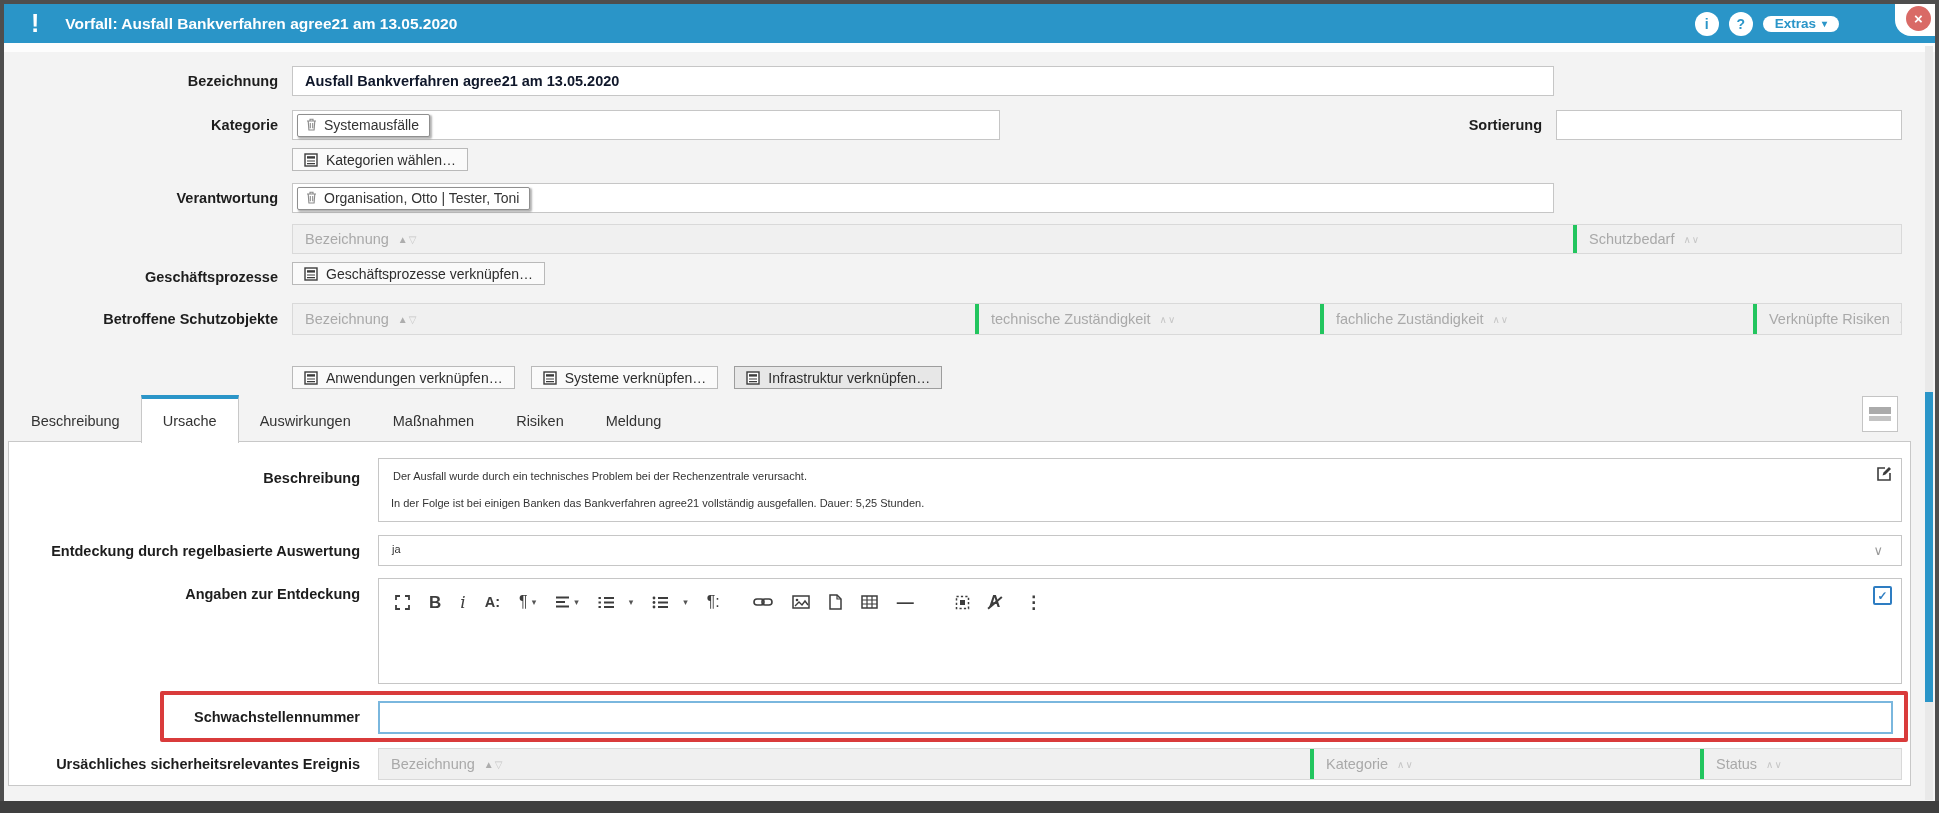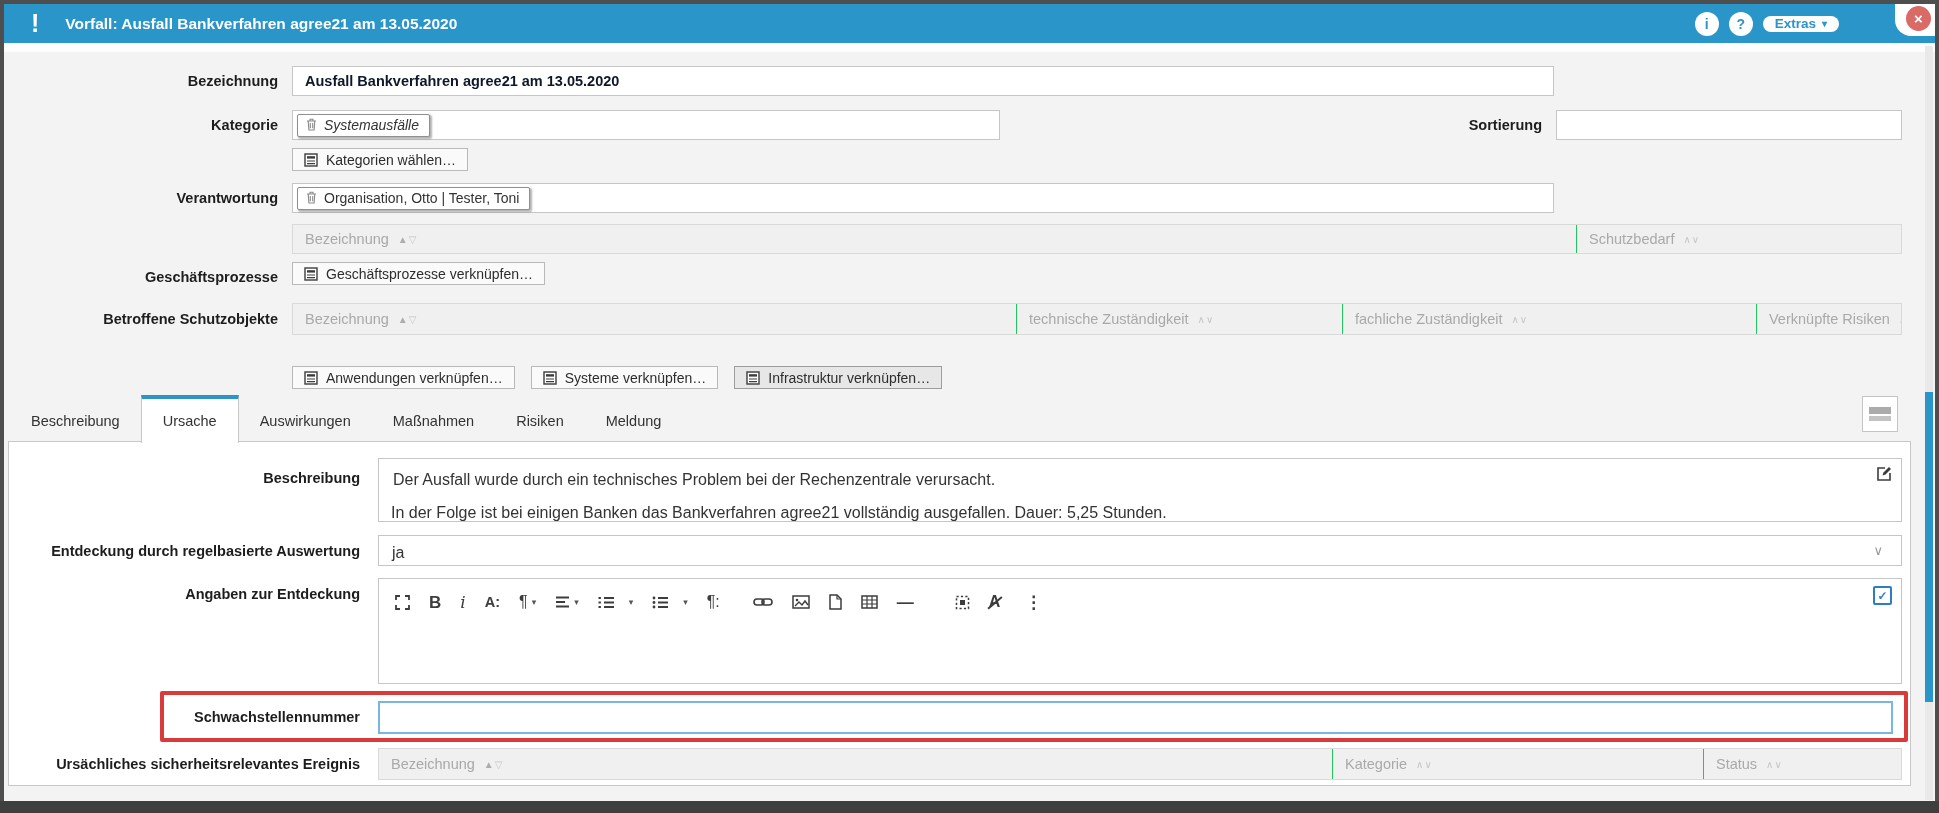--- a/index.html
+++ b/index.html
@@ -26,36 +26,36 @@
   .lbl{font-weight:bold;font-size:14.5px;color:#1d1d1d;text-align:right;line-height:30px;white-space:nowrap;}
   .input{box-sizing:border-box;border:1px solid #c6c6c6;background:#fff;font-family:"Liberation Sans",sans-serif;
     font-size:14.5px;color:#0f172a;padding:0 12px;outline:none;}
   .input.bold{font-weight:bold;}
   .fieldbox{box-sizing:border-box;border:1px solid #c6c6c6;background:#fff;display:flex;align-items:center;padding:2px 4px;}
   .chip{display:inline-flex;align-items:center;gap:7px;border:1px solid #8f8f8f;border-radius:2px;background:#fff;
     padding:2px 10px 3px 8px;font-size:14px;color:#333;box-shadow:1.5px 1.5px 2px rgba(0,0,0,.3);cursor:pointer;}
   .thead{box-sizing:border-box;border:1px solid #d9d9d9;background:#f0f0f0;display:flex;align-items:stretch;}
   .thead .col{display:flex;align-items:center;gap:9px;padding:0 12px;font-size:14.5px;color:#a9a9a9;
     white-space:nowrap;overflow:hidden;cursor:pointer;}
-  .thead .col + .col{border-left:1px solid #22c55e;}
+  .thead .col + .col{border-left:4px solid #22c55e;margin-left:16px;}
   .sortpair{font-size:10px;letter-spacing:1px;color:#c6c6c6;}
   .sortpair .asc{color:#adadad;}
   .btn{display:inline-flex;align-items:center;gap:8px;box-sizing:border-box;border:1px solid #b9b9b9;
     background:#fafafa;font-size:14px;color:#2d2d2d;padding:2px 11px;height:23px;cursor:pointer;white-space:nowrap;}
   .btn.dark{background:#e7e7e7;border-color:#9d9d9d;}
   
   .tabbar{left:10px;top:394px;height:48px;display:flex;align-items:flex-end;z-index:3;}
   .tab{height:42px;display:flex;align-items:center;padding:0 21px;font-size:14.5px;color:#333;cursor:pointer;}
   .tab.active{background:#fff;border-top:4px solid #2A95C8;border-left:1px solid #c8c8c8;border-right:1px solid #c8c8c8;
     height:44px;margin-bottom:-1px;}
   .rows-btn{left:1862px;top:396px;width:34px;height:34px;background:#fff;border:1px solid #c4c4c4;
     display:flex;align-items:center;justify-content:center;cursor:pointer;z-index:3;}
   .panel{left:8px;top:441px;width:1903px;height:345px;background:#fff;border:1px solid #c8c8c8;box-sizing:border-box;z-index:1;}
   .panel-lbl{font-weight:bold;font-size:14.5px;color:#1d1d1d;text-align:right;white-space:nowrap;z-index:2;}
-  .para{font-size:16px;color:#333;line-height:1.2;}
+  .para{font-size:11px;color:#333;line-height:1.2;}
   
   .editor{left:378px;top:578px;width:1524px;height:106px;background:#fff;border:1px solid #c6c6c6;box-sizing:border-box;z-index:2;}
   .toolbar{display:flex;align-items:center;gap:19px;padding:9px 0 0 16px;height:28px;}
   .ticon{display:inline-flex;align-items:center;gap:4px;color:#3d3d3d;font-size:16px;cursor:pointer;line-height:1;}
   .ticon .caret{font-size:9px;color:#555;}
   .ticon.b{font-weight:bold;font-size:17px;}
   .ticon.i{font-style:italic;font-family:"DejaVu Serif",serif;font-size:17px;}
   .ticon.small{font-size:14.5px;font-weight:bold;}
   .ticon.clearA{position:relative;font-size:16px;font-weight:bold;}
   .ticon.clearA::after{content:"";position:absolute;left:-3px;right:-3px;top:48%;height:2px;background:#3d3d3d;transform:rotate(-40deg);}
@@ -90,21 +90,21 @@
   </div>
   <div class="abs close-corner">
     <div class="close-btn">×</div>
   </div>
   <div class="abs white-strip"></div>
 
   <div class="abs lbl" style="left:60px;top:66px;width:218px;">Bezeichnung</div>
   <input class="abs input bold" style="left: 292px; top: 66px; width: 1262px; height: 30px;" value="Ausfall Bankverfahren agree21 am 13.05.2020">
 
   <div class="abs lbl" style="left:60px;top:110px;width:218px;">Kategorie</div>
-  <div class="abs fieldbox" style="left:292px;top:110px;width:708px;height:30px;font-style:italic;">
+  <div class="abs fieldbox" style="left:292px;top:110px;width:708px;height:30px;">
     <span class="chip">
       <svg width="11" height="13" viewBox="0 0 11 13">
           <path d="M1 3h9M4 3V1.2h3V3M2.2 3l.7 9h5.2l.7-9M4.3 5v5.2M6.7 5v5.2" fill="none" stroke="#8a8a8a" stroke-width="1.1"></path>
         </svg>
       <span>Systemausfälle</span>
     </span>
   </div>
 
   <div class="abs lbl" style="left:1350px;top:110px;width:192px;">Sortierung</div>
   <input class="abs input" style="left: 1556px; top: 110px; width: 346px; height: 30px;" value="">

